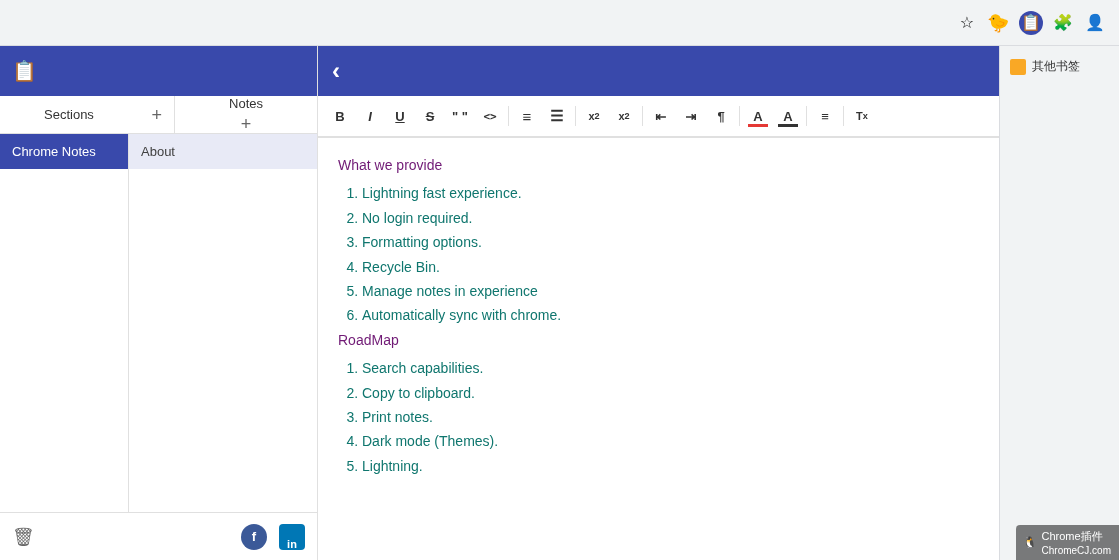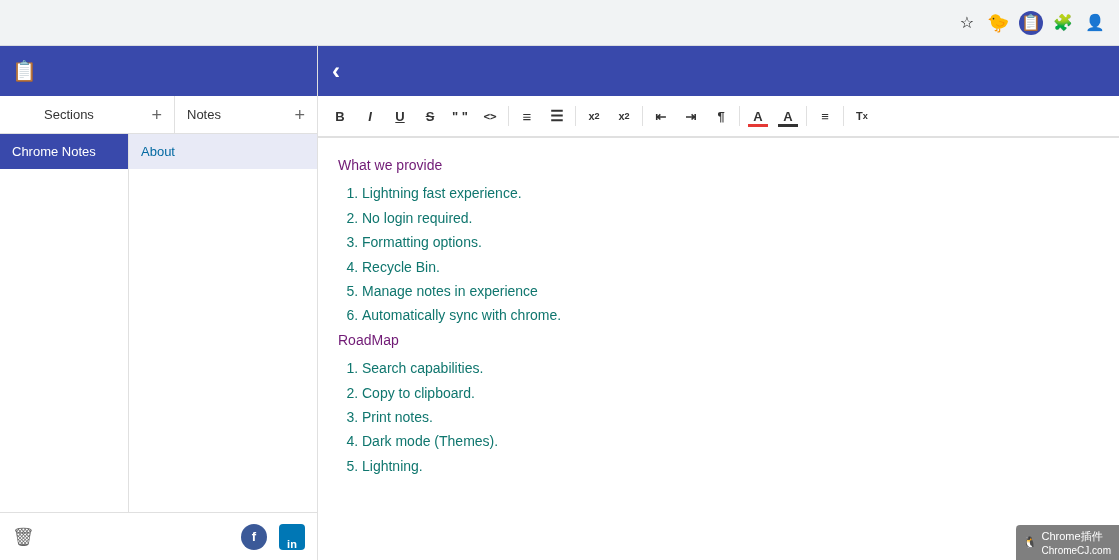--- a/index.html
+++ b/index.html
@@ -62,21 +62,21 @@
       display: flex;
       align-items: center;
       justify-content: space-between;
       padding: 0 12px;
       font-size: 13px;
       font-weight: 500;
       color: #333;
       border-right: 1px solid #e0e0e0;
       cursor: pointer;
     }
-    .panel-tab:last-child { border-right: none; }
+    .panel-tab:last-child { border-right: none; flex-direction: column; }
     .panel-tab .add-btn {
       color: #666;
       font-size: 18px;
       line-height: 1;
       cursor: pointer;
     }
 
     
     .sections-notes {
       display: flex;
@@ -99,21 +99,21 @@
       color: #333;
     }
     .section-item.active {
       background: #3949ab;
       color: #fff;
     }
     .note-item {
       padding: 10px 12px;
       cursor: pointer;
       font-size: 13px;
-      color: #0369a1;
+      color: #404040;
       background: #e8eaf6;
     }
 
     
     .panel-bottom {
       height: 48px;
       border-top: 1px solid #e0e0e0;
       display: flex;
       align-items: center;
       justify-content: space-between;
@@ -361,20 +361,26 @@
           <li>Copy to clipboard.</li>
           <li>Print notes.</li>
           <li>Dark mode (Themes).</li>
           <li>Lightning.</li>
         </ol>
       </div>
     </div>
 
   </div>
 
+  <div class="bookmark-bar">
+    <div class="bookmark-item">
+      <div class="bookmark-folder-icon"></div>
+      <span>其他书签</span>
+    </div>
+  </div>
 
   <div class="watermark">
     <span>🐧</span>
     <span>
       <span>Chrome插件</span><br>
       <span style="font-size:10px;">ChromeCJ.com</span>
     </span>
   </div>
 
 </div>

